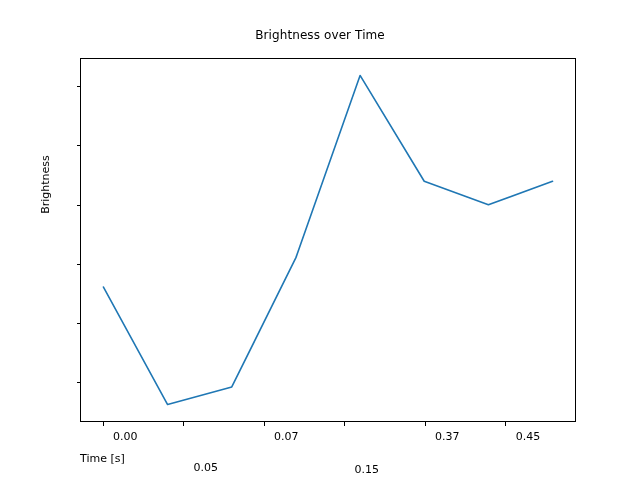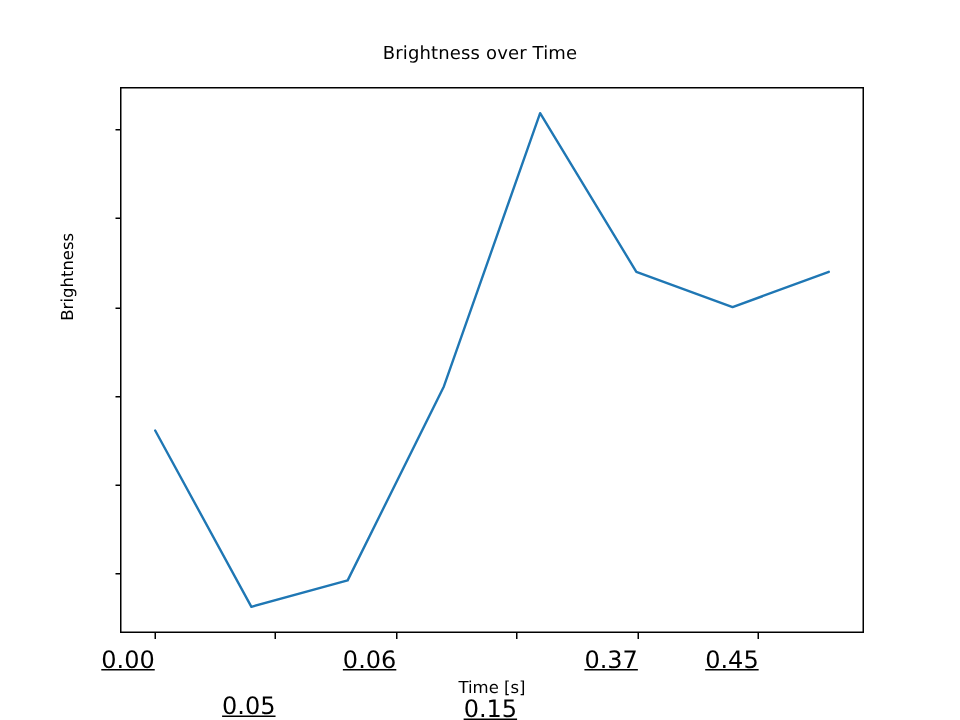--- a/index.html
+++ b/index.html
@@ -52,39 +52,38 @@
     width: 3.5px;
     height: 0.9px;
     background: #000000;
     left: -3.5px;
   }
   .xtick-label {
     position: absolute;
     top: 430px;
     width: 70px;
     margin-left: -35px;
-    text-align: left;
-    font-size: 16px;
+    text-align: right;
+    font-size: 11px;
     color: #000000;
     white-space: nowrap;
-    text-decoration: underline;
   }
   .xtick-mark {
     position: absolute;
     height: 3.5px;
     width: 0.9px;
     background: #000000;
     top: 364px;
   }
   #xlabel {
     position: absolute;
     left: 80px;
     top: 452px;
     width: 496px;
-    text-align: center;
+    text-align: left;
     font-size: 11px;
     color: #000000;
   }
   #ylabel {
     position: absolute;
     left: -105px;
     top: 178px;
     width: 300px;
     text-align: center;
     font-size: 11px;
@@ -111,21 +110,21 @@
       <div class="ytick-mark" style="top: 381.818px; left: 76.5px;"></div>
       <div class="ytick-mark" style="top: 322.727px; left: 76.5px;"></div>
       <div class="ytick-mark" style="top: 263.636px; left: 76.5px;"></div>
       <div class="ytick-mark" style="top: 204.545px; left: 76.5px;"></div>
       <div class="ytick-mark" style="top: 145.455px; left: 76.5px;"></div>
       <div class="ytick-mark" style="top: 86.3636px; left: 76.5px;"></div>
     </div>
   <div id="xtick-labels">
       <div class="xtick-label" style="left: 102.545px;">0.00</div>
       <div class="xtick-label" style="left: 183.065px; margin-top: 31px;">0.05</div>
-      <div class="xtick-label" style="left: 263.584px;">0.06</div>
+      <div class="xtick-label" style="left: 263.584px;">0.07</div>
       <div class="xtick-label" style="left: 344.104px; margin-top: 33px;">0.15</div>
       <div class="xtick-label" style="left: 424.623px;">0.37</div>
       <div class="xtick-label" style="left: 505.143px;">0.45</div>
     </div>
   <div id="xtick-marks">
       <div class="xtick-mark" style="left: 102.545px; top: 422px;"></div>
       <div class="xtick-mark" style="left: 183.065px; top: 422px;"></div>
       <div class="xtick-mark" style="left: 263.584px; top: 422px;"></div>
       <div class="xtick-mark" style="left: 344.104px; top: 422px;"></div>
       <div class="xtick-mark" style="left: 424.623px; top: 422px;"></div>

